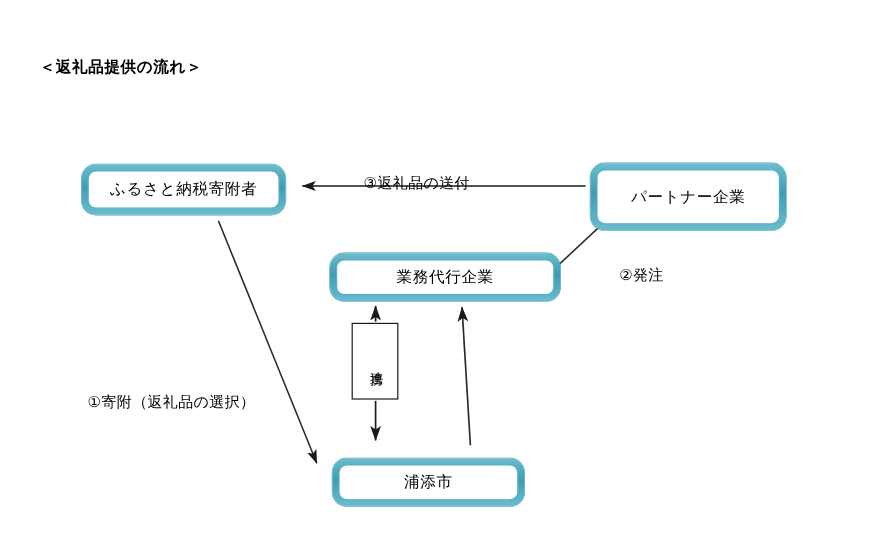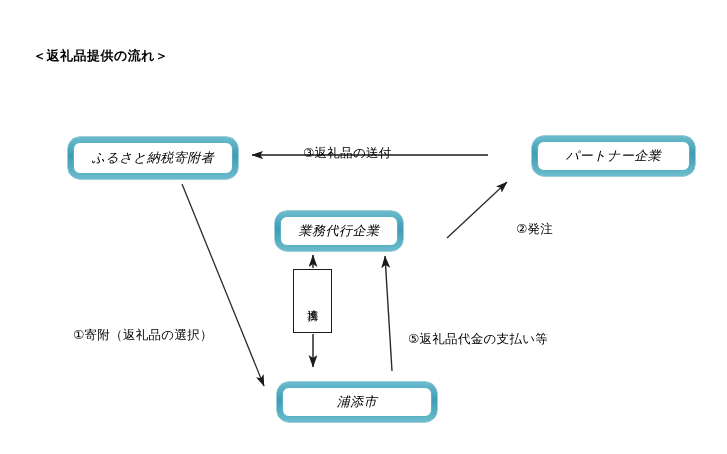--- a/index.html
+++ b/index.html
@@ -34,21 +34,20 @@
 
   
   .node {
     position: absolute;
     box-sizing: border-box;
     border-radius: 12px;
     background: #4aa8bd;
     background: linear-gradient(180deg, #6bbccd 0%, #3e9db4 45%, #6bbccd 100%);
     padding: 5px;
     box-shadow: 0 0 0 0.5px #3e9db4;
-    font-style: italic;
   }
   .node-inner {
     box-sizing: border-box;
     width: 100%;
     height: 100%;
     border-radius: 7px;
     background: #ffffff;
     border: 1px solid #58b0c4;
     display: flex;
     align-items: center;
@@ -56,22 +55,22 @@
   }
   .node-label {
     font-size: 13px;
     font-weight: 400;
     color: #000;
     white-space: nowrap;
     letter-spacing: 0.5px;
   }
 
   #node-donor      { left: 68px;  top: 137px; width: 170px; height: 42px; }
-  #node-partner    { left: 492px; top: 136px; width: 163px; height: 40px; margin-left: 40px; }
-  #node-agency     { left: 275px; top: 211px; width: 128px; height: 40px; }
+  #node-partner    { left: 492px; top: 136px; width: 163px; height: 56px; }
+  #node-agency     { left: 275px; top: 211px; width: 192px; height: 40px; }
   #node-city       { left: 277px; top: 382px; width: 160px; height: 40px; }
 
   
   #node-renkei {
     position: absolute;
     left: 293px;
     top: 269px;
     width: 39px;
     height: 64px;
     box-sizing: border-box;
@@ -182,15 +181,14 @@
     <span class="vtext">連携</span>
   </div>
 
   <div class="flow-label" id="label-3">③返礼品の送付</div>
 
   <div class="flow-label" id="label-1">①寄附（返礼品の選択）</div>
 
   <div class="flow-label" id="label-2">②発注</div>
 
 
-  <div class="flow-label" id="label-5">⑤返礼品代金の支払い等</div>
 
 </div>
 
 </body></html>

